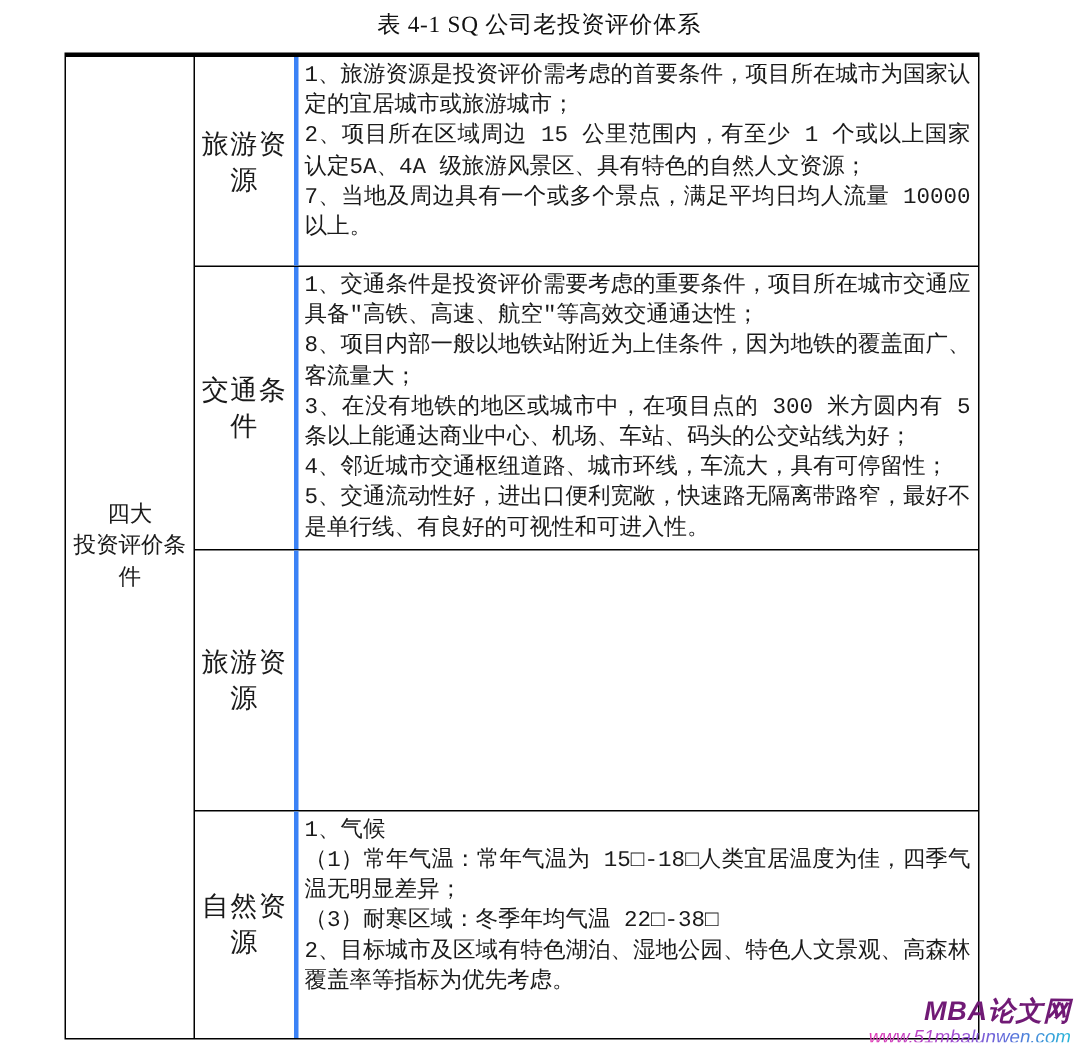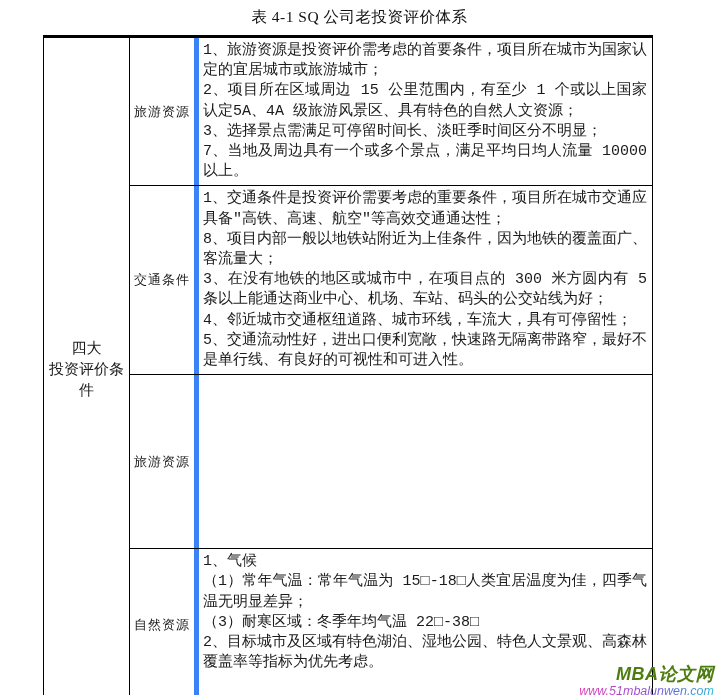--- a/index.html
+++ b/index.html
@@ -57,25 +57,25 @@
   }
   .t-row:last-child { border-bottom: none; flex: 1; }
   .t-row.r1 { min-height: 140px; }
   .t-row.r2 { min-height: 182px; }
   .t-row.r3 { min-height: 174px; }
   .t-row.r4 { min-height: 151px; }
   .label-cell {
     width: 69px;
     flex-shrink: 0;
     box-sizing: border-box;
-    border-right: 5px solid #3b82f6;
+    border-right: 3px solid #3b82f6;
     display: flex;
     align-items: center;
     justify-content: center;
-    font-size: 13px;
+    font-size: 18px;
     letter-spacing: 1px;
     padding: 0 2px;
     text-align: center;
   }
   .content-cell {
     flex: 1;
     box-sizing: border-box;
     padding: 3px 5px 3px 4px;
     font-size: 15px;
     line-height: 20.2px;
@@ -94,21 +94,21 @@
     z-index: 5;
     text-align: right;
     background: transparent;
   }
   .wm-brand {
     font-family: "Liberation Sans", "DejaVu Sans", sans-serif;
     font-weight: bold;
     font-style: italic;
     font-size: 18px;
     line-height: 19px;
-    color: #4d7c0f;
+    color: #701a75;
     letter-spacing: 0.5px;
     margin-top: 16px;
   }
   .wm-url {
     font-family: "Liberation Sans", "DejaVu Sans", sans-serif;
     font-style: italic;
     font-size: 12.5px;
     line-height: 14px;
     background: linear-gradient(90deg, #e23ab4 0%, #9a4ad2 45%, #5a6fdb 70%, #25b6d8 100%);
     -webkit-background-clip: text;
@@ -127,21 +127,20 @@
     <div class="cat-cell">四大
 投资评价条件</div>
 
     <div class="rows-col">
 
       <div class="t-row r1">
         <div class="label-cell">旅游资源</div>
         <div class="content-cell">
             <p>1、旅游资源是投资评价需考虑的首要条件，项目所在城市为国家认定的宜居城市或旅游城市；</p>
             <p>2、项目所在区域周边 15 公里范围内，有至少 1 个或以上国家认定5A、4A 级旅游风景区、具有特色的自然人文资源；</p>
-            <p>3、选择景点需满足可停留时间长、淡旺季时间区分不明显；</p>
             <p>7、当地及周边具有一个或多个景点，满足平均日均人流量 10000 以上。</p>
           </div>
       </div>
 
       <div class="t-row r2">
         <div class="label-cell">交通条件</div>
         <div class="content-cell">
             <p>1、交通条件是投资评价需要考虑的重要条件，项目所在城市交通应具备"高铁、高速、航空"等高效交通通达性；</p>
             <p>8、项目内部一般以地铁站附近为上佳条件，因为地铁的覆盖面广、客流量大；</p>
             <p>3、在没有地铁的地区或城市中，在项目点的 300 米方圆内有 5 条以上能通达商业中心、机场、车站、码头的公交站线为好；</p>

